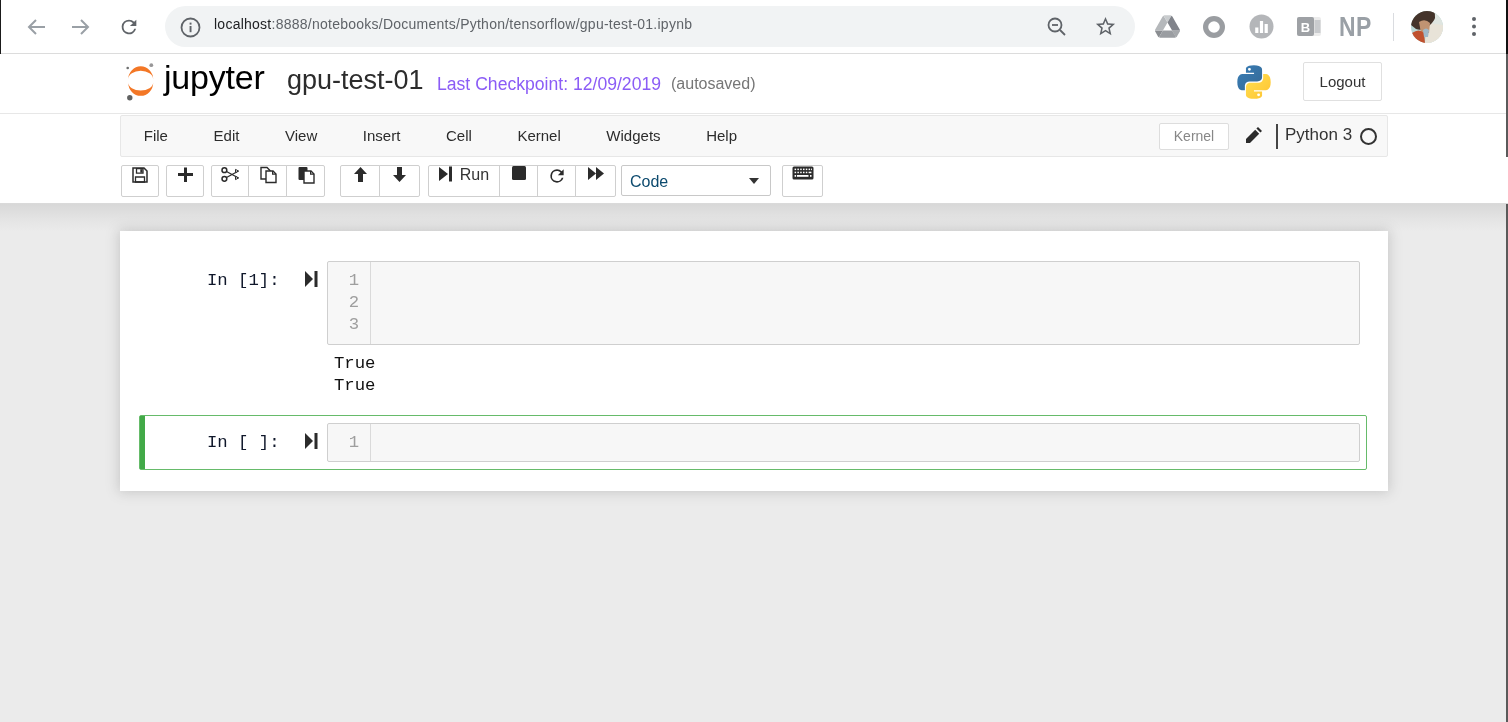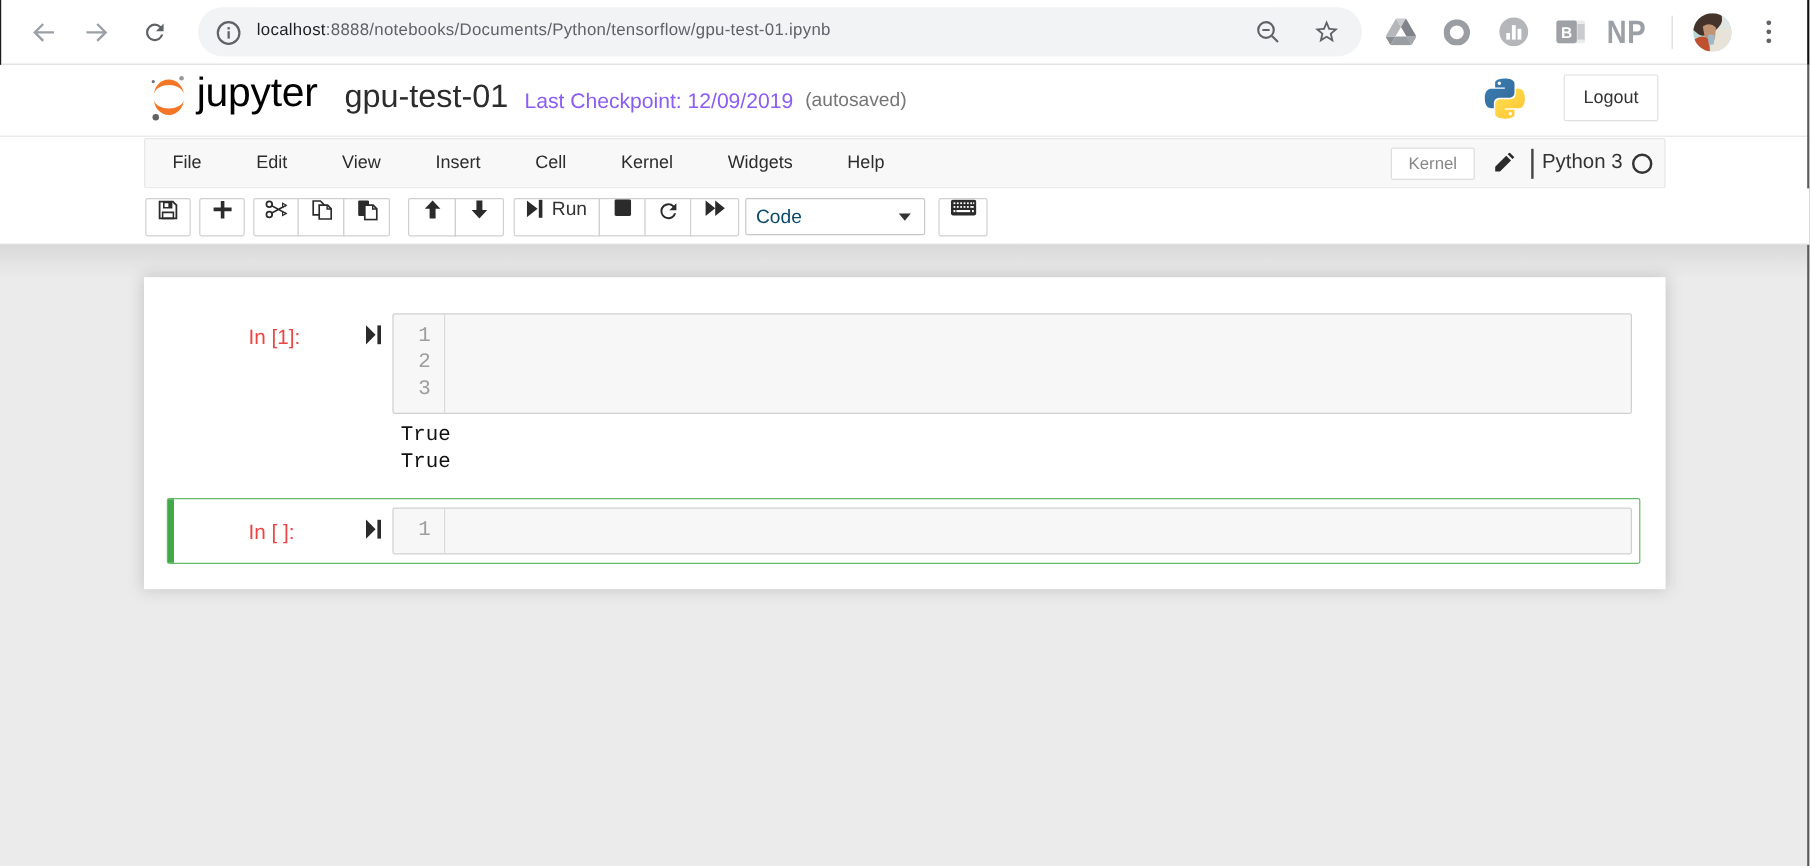--- a/index.html
+++ b/index.html
@@ -51,22 +51,22 @@
 #ddl span { position:absolute; left:8px; top:7px; font-size:16px; color:#0c4a6e; }
 #ddl .caret { position:absolute; right:11px; top:12px; width:0; height:0;
   border-left:5px solid transparent; border-right:5px solid transparent;
   border-top:6px solid #333; }
 
 #page { left:0; top:204px; width:1508px; height:518px; background:#ebebeb; }
 #pagegrad { left:0; top:0; width:1508px; height:28px;
   background:linear-gradient(#d8d8d8, #e5e5e5 60%, #ebebeb); }
 #container { left:120px; top:27px; width:1268px; height:260px; background:#fff;
   box-shadow:0 0 12px 1px rgba(87,87,87,0.25); }
-.prompt { font-family:Liberation Sans, sans-serif; font-size:17.3px; line-height:22px;
-  color:#ef4444; white-space:pre; }
+.prompt { font-family:Liberation Mono, monospace; font-size:17.3px; line-height:22px;
+  color:#0f172a; white-space:pre; }
 .inparea { background:#f7f7f7; border:1px solid #cfcfcf; border-radius:2px; }
 .gutter { position:absolute; left:0; top:0; bottom:0; width:43px;
   border-right:1px solid #dadada; }
 .lnum { position:absolute; left:0; width:31px; text-align:right; font-family:"Liberation Mono", monospace;
   font-size:17.3px; line-height:22px; color:#9e9e9e; }
 .code { position:absolute; left:52px; top:8px; font-family:"Liberation Mono", monospace;
   font-size:17.3px; line-height:22px; color:#1a1a1a; white-space:pre; }
 .code .kw { color:#008000; font-weight:bold; }
 .code .bi { color:#008000; }
 .code .mb { color:#18a018; }

